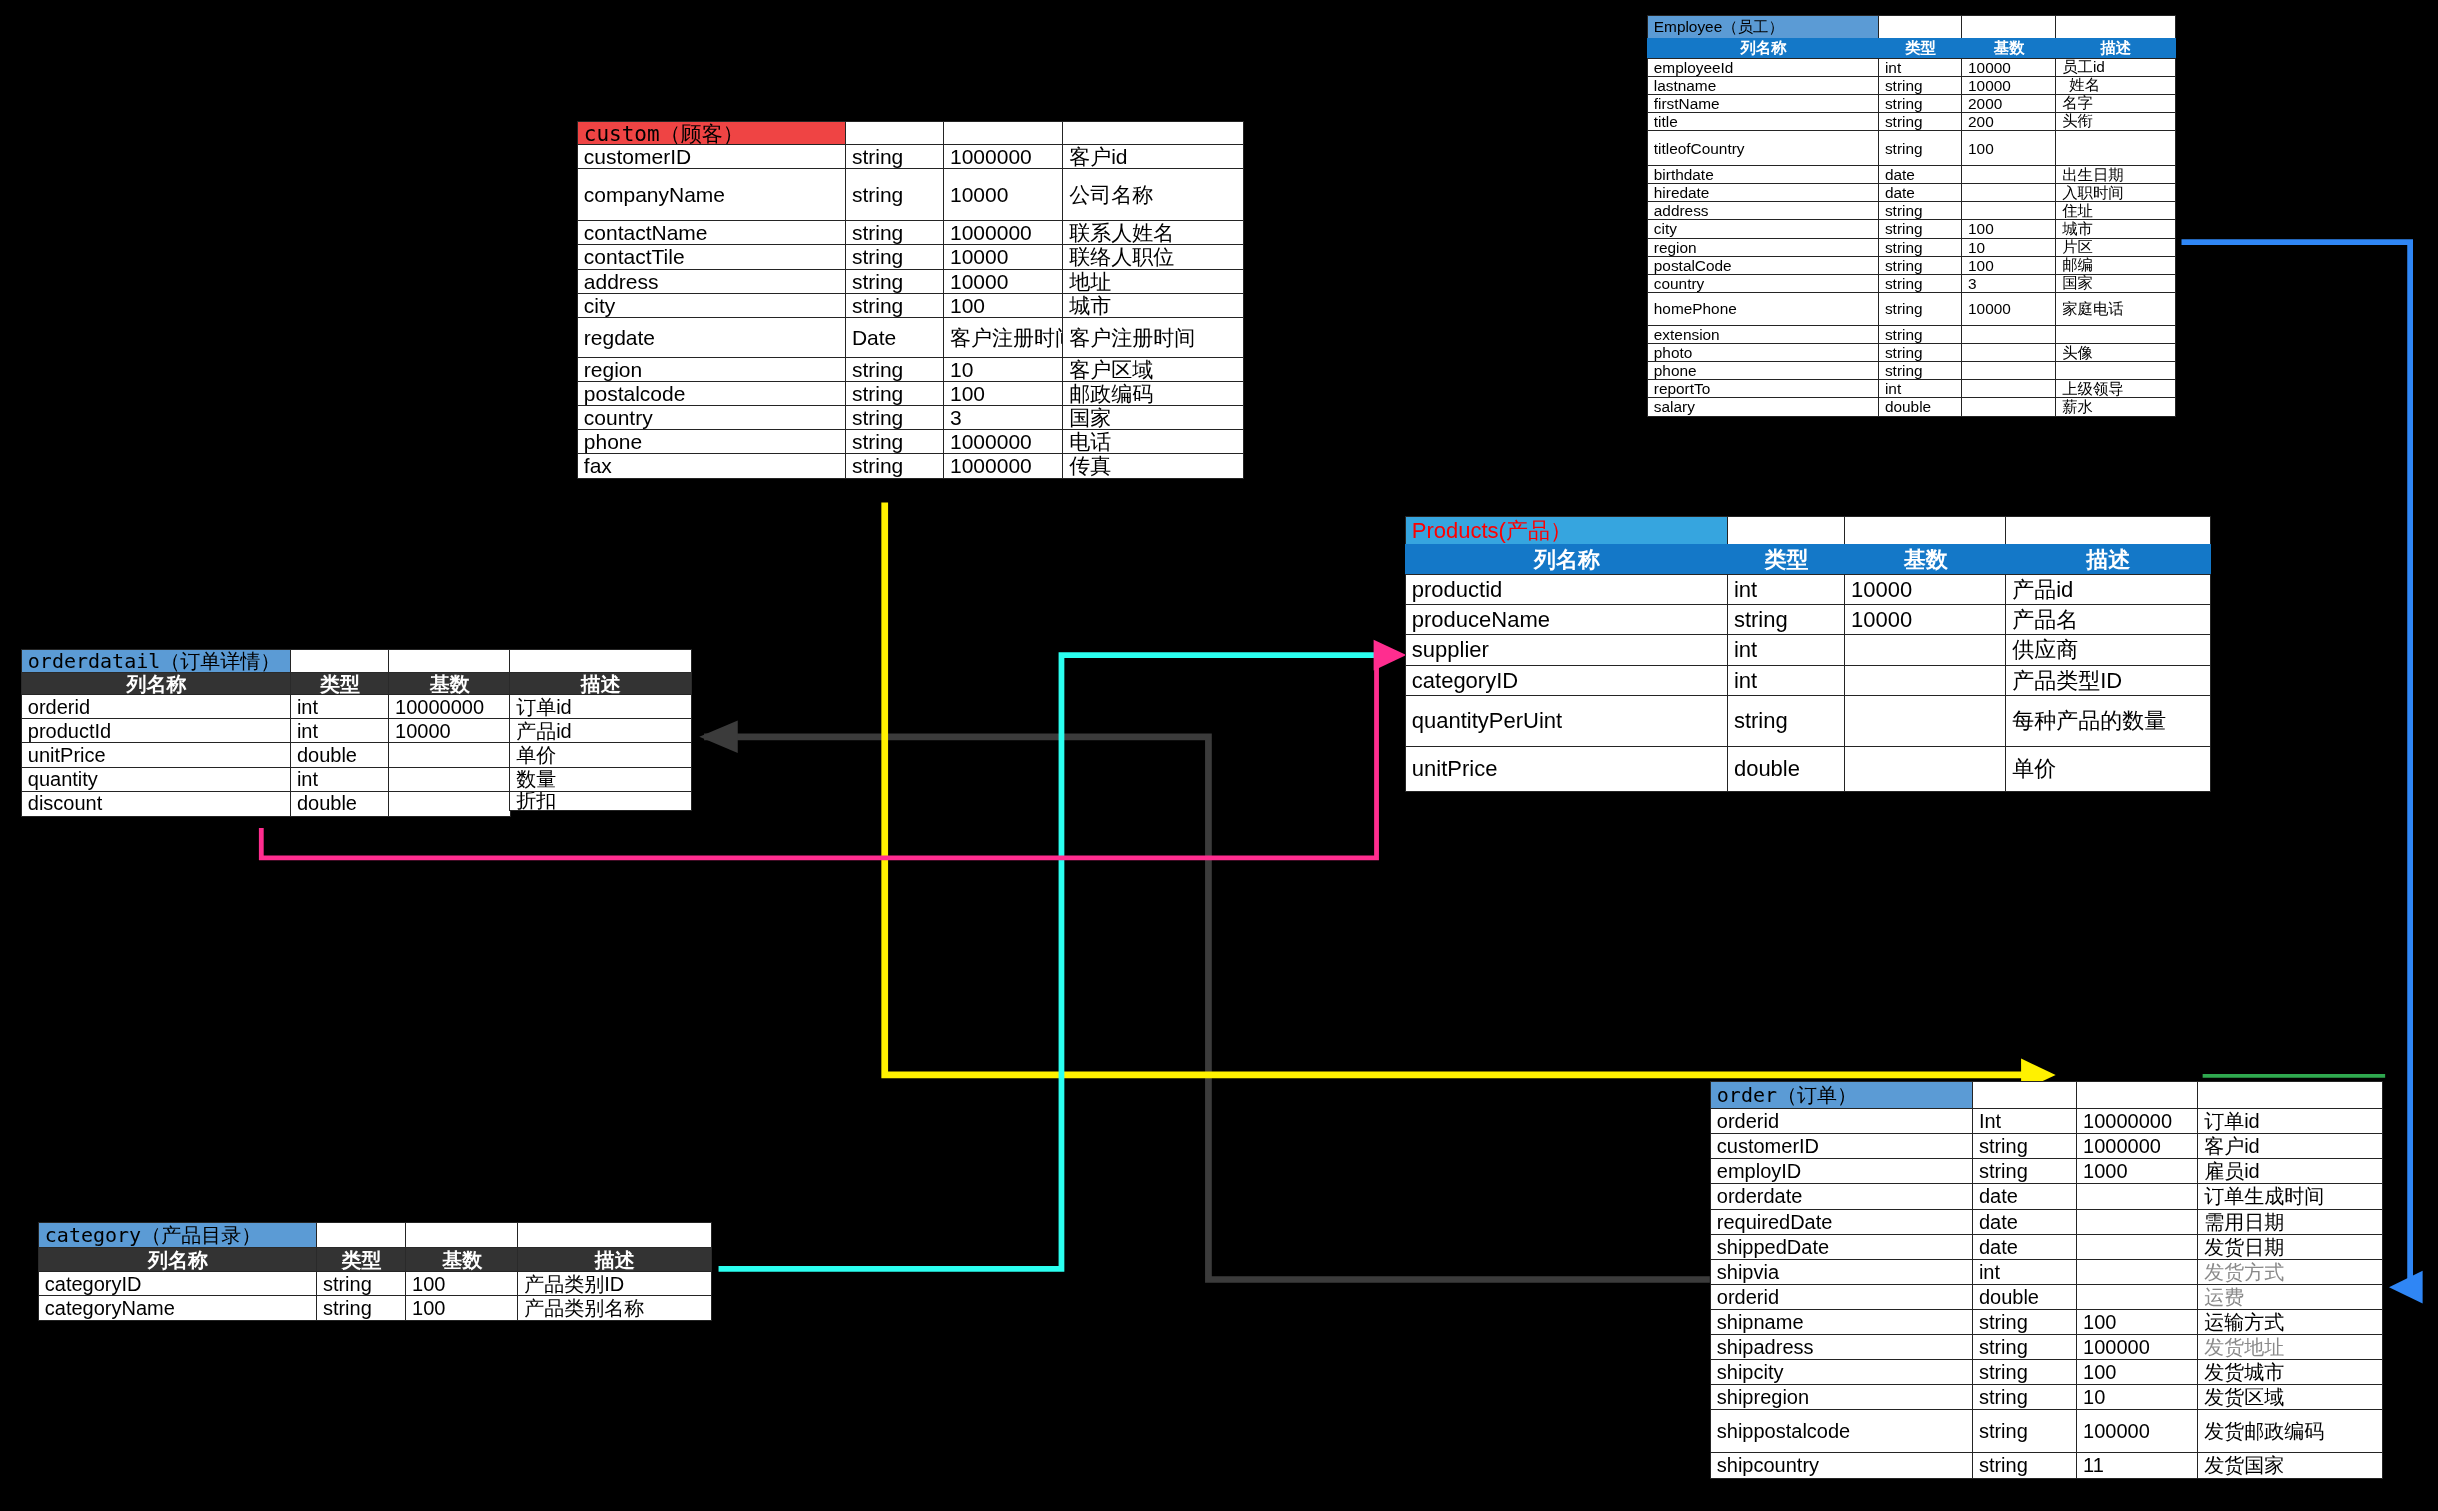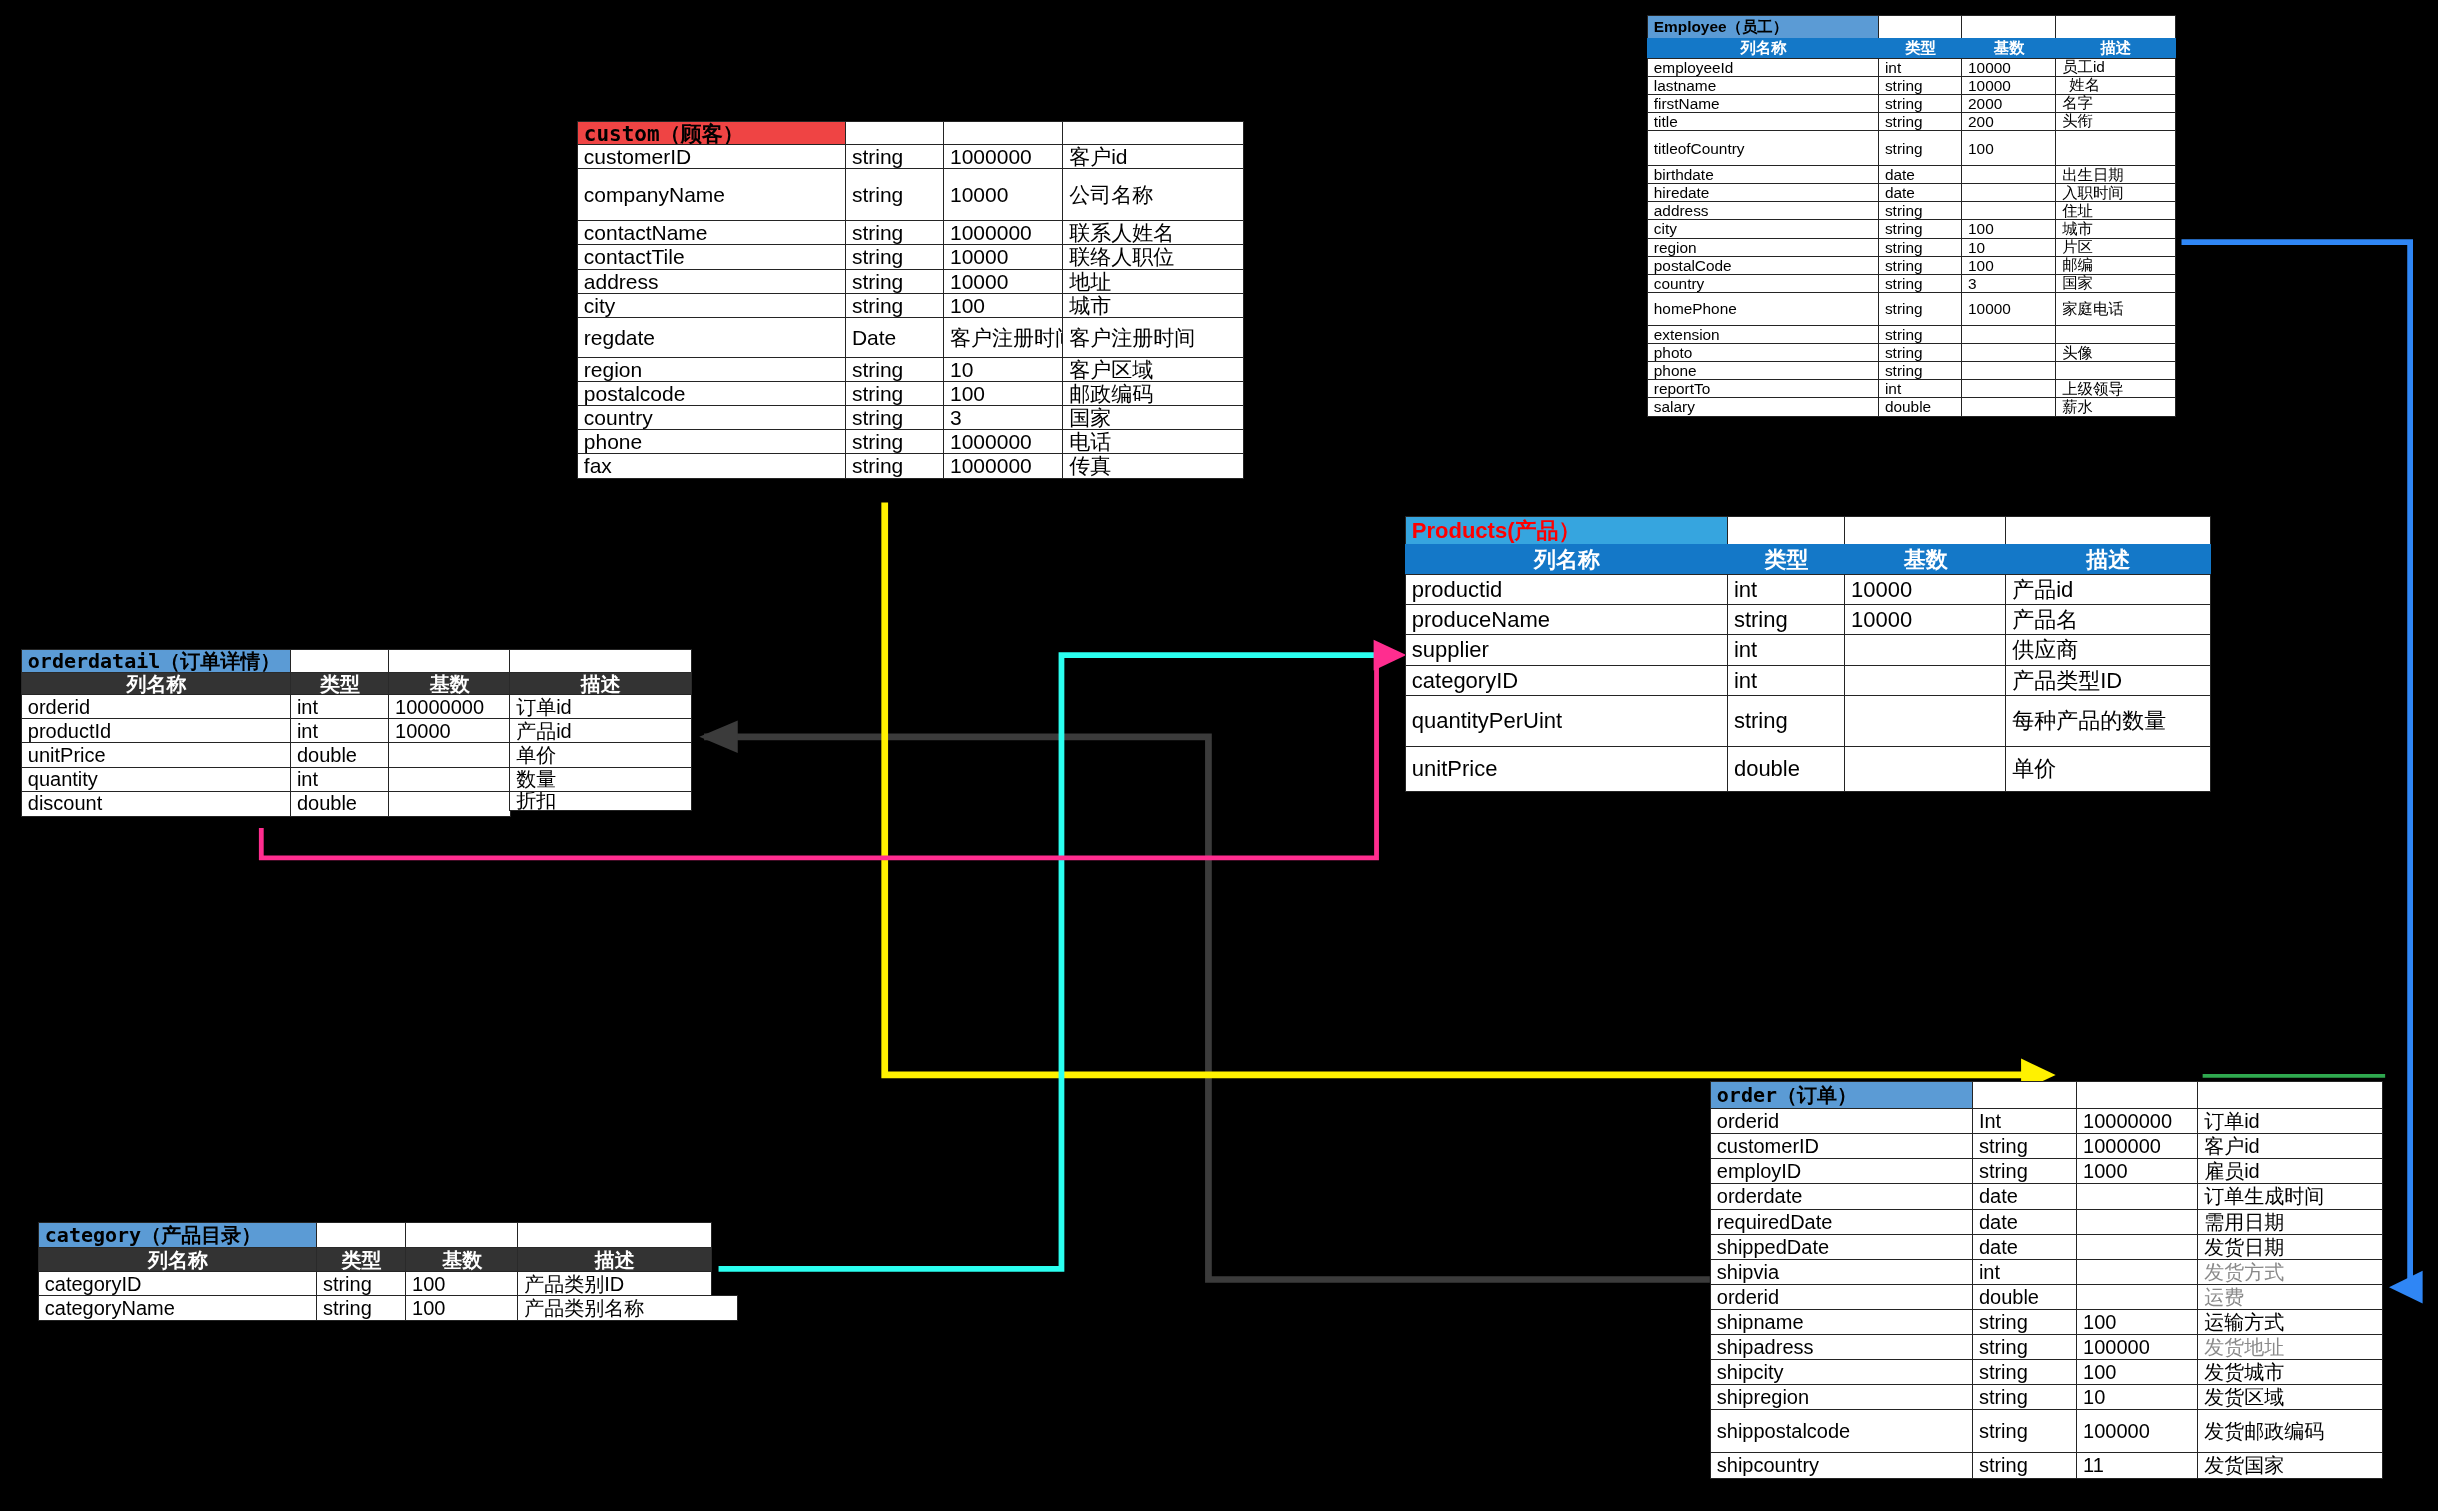--- a/index.html
+++ b/index.html
@@ -5,21 +5,21 @@
   html,body{margin:0;padding:0;background:#000;}
   .canvas{position:relative;width:2438px;height:1511px;background:#000;overflow:hidden;
           font-family:"Liberation Sans",sans-serif;}
   .tbl{position:absolute;}
   .row{display:flex;margin-top:-1.9px;}
   .row:first-child{margin-top:0;}
   .cell{box-sizing:border-box;border:1.9px solid #242424;background:#fff;color:#000;
         display:flex;align-items:center;padding:0 5.8px;margin-left:-1.9px;
         overflow:hidden;white-space:nowrap;}
   .cell:first-child{margin-left:0;}
-  .title-cell{font-weight:bold;}
+  .title-cell{font-weight:normal;}
   .title-mono .title-cell{font-family:"DejaVu Sans Mono",monospace;}
   .hdr .cell{justify-content:center;font-weight:bold;}
   .hdr-blue .cell{background:#1478C8;color:#fff;border-color:#1478C8;}
   .hdr-dark .cell{background:#333333;color:#fff;border-color:#2a2a2a;}
   .gray-text{color:#8a8a8a;}
   svg.connectors{position:absolute;left:0;top:0;pointer-events:none;}
 </style>
 </head>
 <body>
 
@@ -359,21 +359,21 @@
       <div class="row">
         <div class="cell" style="width: 280px; height: 26px;">categoryID</div>
         <div class="cell" style="width: 91px; height: 26px;">string</div>
         <div class="cell" style="width: 114px; height: 26px;">100</div>
         <div class="cell" style="width: 195px; height: 26px;">产品类别ID</div>
       </div>
       <div class="row">
         <div class="cell" style="width: 280px; height: 26px;">categoryName</div>
         <div class="cell" style="width: 91px; height: 26px;">string</div>
         <div class="cell" style="width: 114px; height: 26px;">100</div>
-        <div class="cell" style="width: 221px; height: 26px;">产品类别名称</div>
+        <div class="cell" style="width: 195px; height: 26px;">产品类别名称</div>
       </div>
     </div>
 
   <div class="tbl title-mono" style="left:1710px;top:1081px;font-size:20px">
       <div class="row">
         <div class="cell title-cell" style="width: 264px; height: 29px; background: rgb(91, 155, 213);">order（订单）</div>
         <div class="cell" style="width: 106px; height: 29px;"></div>
         <div class="cell" style="width: 123px; height: 29px;"></div>
         <div class="cell" style="width: 186px; height: 29px;"></div>
       </div>

